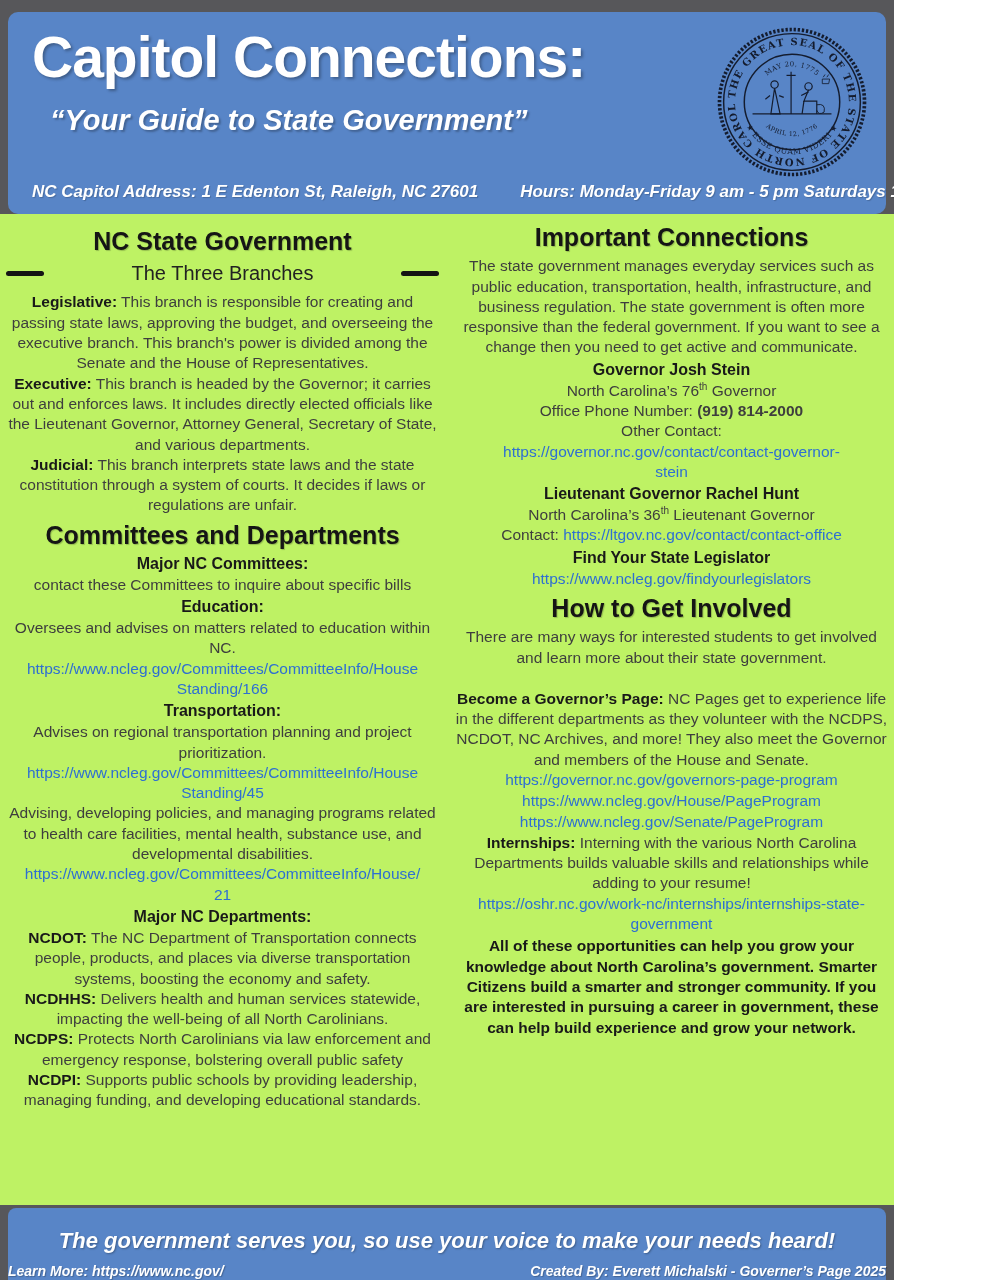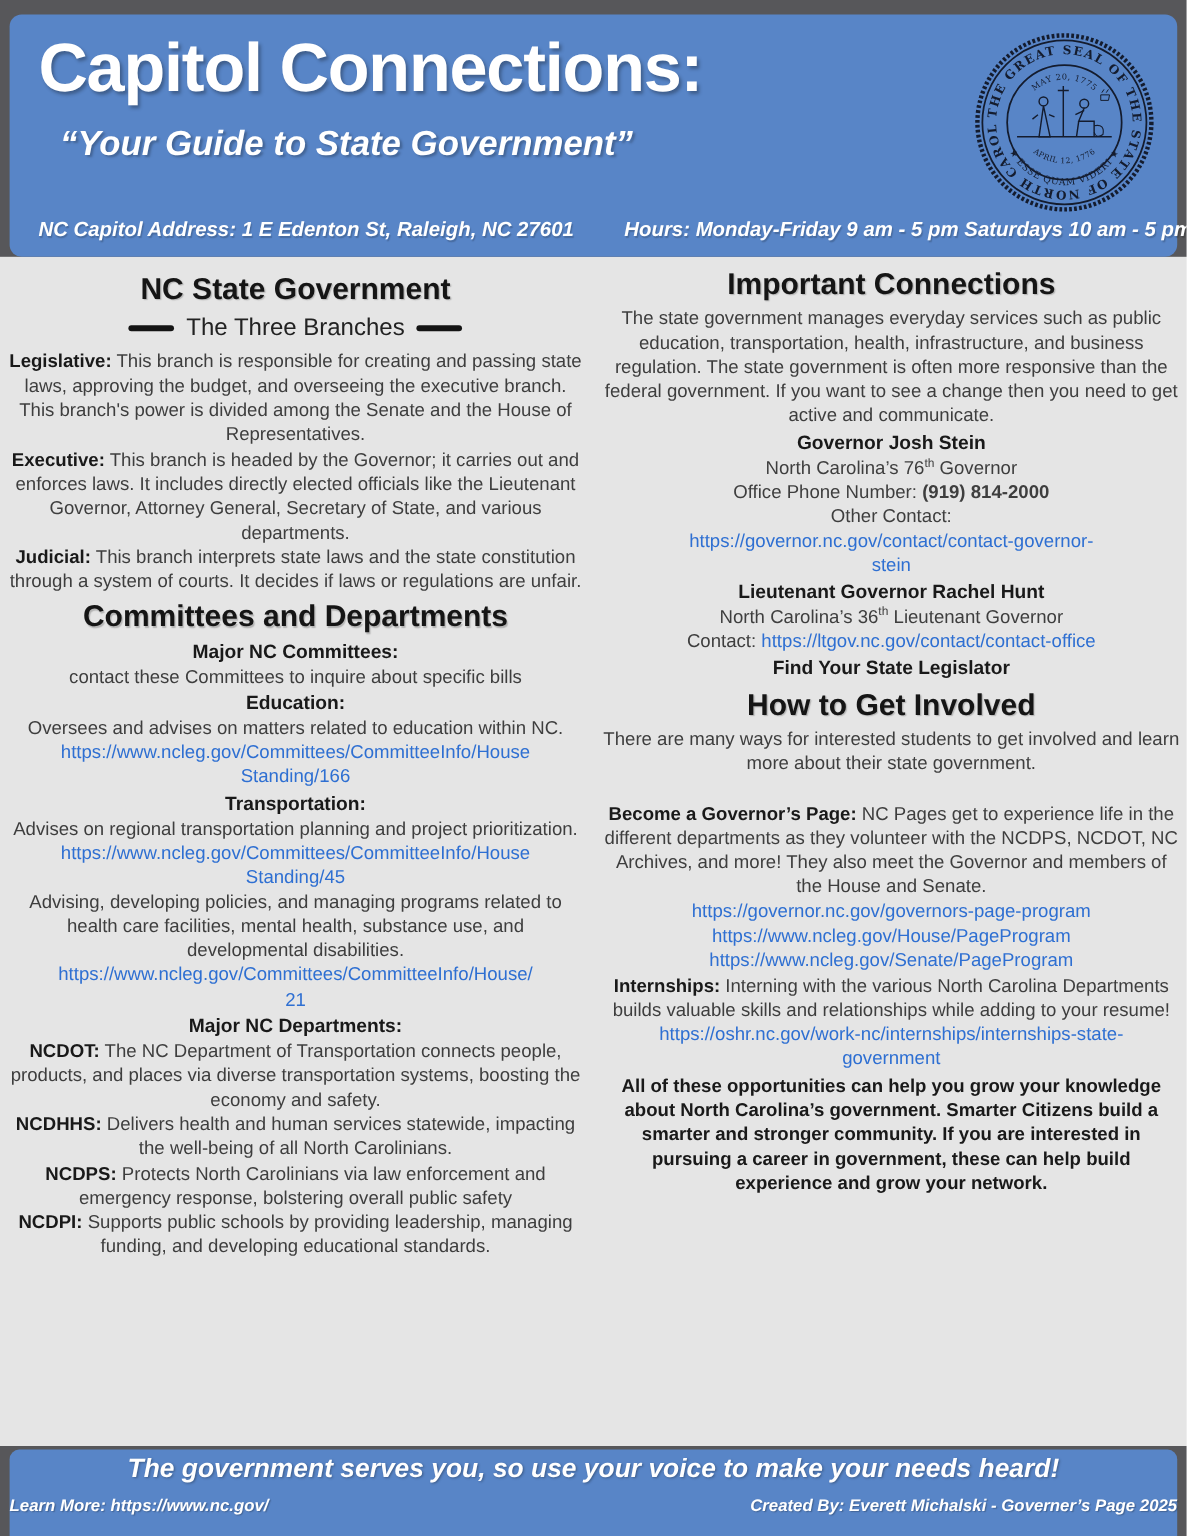--- a/index.html
+++ b/index.html
@@ -1,20 +1,20 @@
 <!DOCTYPE html>
 <html><head>
 <meta charset="utf-8">
 <style>
   * { margin: 0; padding: 0; box-sizing: border-box; }
   html, body { background: #ffffff; }
   .page {
     position: relative;
-    width: 989px; height: 1280px;
-    background: #e5e5e5;
+    width: 894px; height: 1280px;
+    background: #bef264;
     font-family: "Liberation Sans", "DejaVu Sans", sans-serif;
     overflow: hidden;
     display: flex; flex-direction: column;
   }
 
   
   .header-frame {
     background: #57575A;
     padding: 12px 8px 0 8px;
     flex: 0 0 auto;
@@ -74,21 +74,21 @@
   }
   .section-title {
     font-size: 25px;
     font-weight: 800;
     color: #151515;
     line-height: 1.25;
     margin: 4px 0 3px 0;
     text-shadow: 1px 1px 1px rgba(0,0,0,0.22);
   }
   .branches-row {
-    display: flex; align-items: center; justify-content: center;
+    display: flex; align-items: center; justify-content: space-between;
     gap: 10px;
     font-size: 20px; color: #222222;
     margin-bottom: 6px;
   }
   .dash-bar { width: 38px; height: 5px; background: #141414; border-radius: 3px; }
   .para { margin: 0; }
   .para b, .inline-label { color: #191919; font-weight: 700; }
   .sub-head {
     font-weight: 700; color: #191919; font-size: 16px;
     margin-top: 2px;
@@ -118,21 +118,21 @@
     height: 75px;
     margin-top: 6px;
   }
   .footer {
     height: 72px;
     background: #5885C7;
     border-radius: 8px 8px 0 0;
     color: #ffffff;
     text-align: center;
     font-style: italic;
-    padding-top: 3px;
+    padding-top: 20px;
   }
   .footer-tagline {
     font-size: 22px; font-weight: 700;
     text-shadow: 1px 1px 2px rgba(0,0,0,0.3);
   }
   .footer-row {
     margin-top: 9px;
     display: flex; justify-content: space-between; gap: 110px;
     font-size: 14px; font-weight: 700;
     text-shadow: 1px 1px 1px rgba(0,0,0,0.25);
@@ -259,20 +259,21 @@
       </div>
 
       <div>
         <div class="sub-head">Lieutenant Governor Rachel Hunt</div>
         <div class="gov-line"><span>North Carolina’s 36</span><sup>th</sup><span> Lieutenant Governor</span></div>
         <div class="gov-line"><span>Contact: </span><a class="link inline">https://ltgov.nc.gov/contact/contact-office</a></div>
       </div>
 
       <div>
         <div class="sub-head">Find Your State Legislator</div>
+        <a class="link">https://www.ncleg.gov/findyourlegislators</a>
       </div>
 
       <h2 class="section-title">How to Get Involved</h2>
       <p class="para">There are many ways for interested students to get involved and learn more about their state government.</p>
 
       <div class="involved-item first-gap">
         <p class="para"><b>Become a Governor’s Page:</b> <span>NC Pages get to experience life in the different departments as they volunteer with the NCDPS, NCDOT, NC Archives, and more! They also meet the Governor and members of the House and Senate.</span></p>
         <a class="link">https://governor.nc.gov/governors-page-program</a>
       </div>
 

